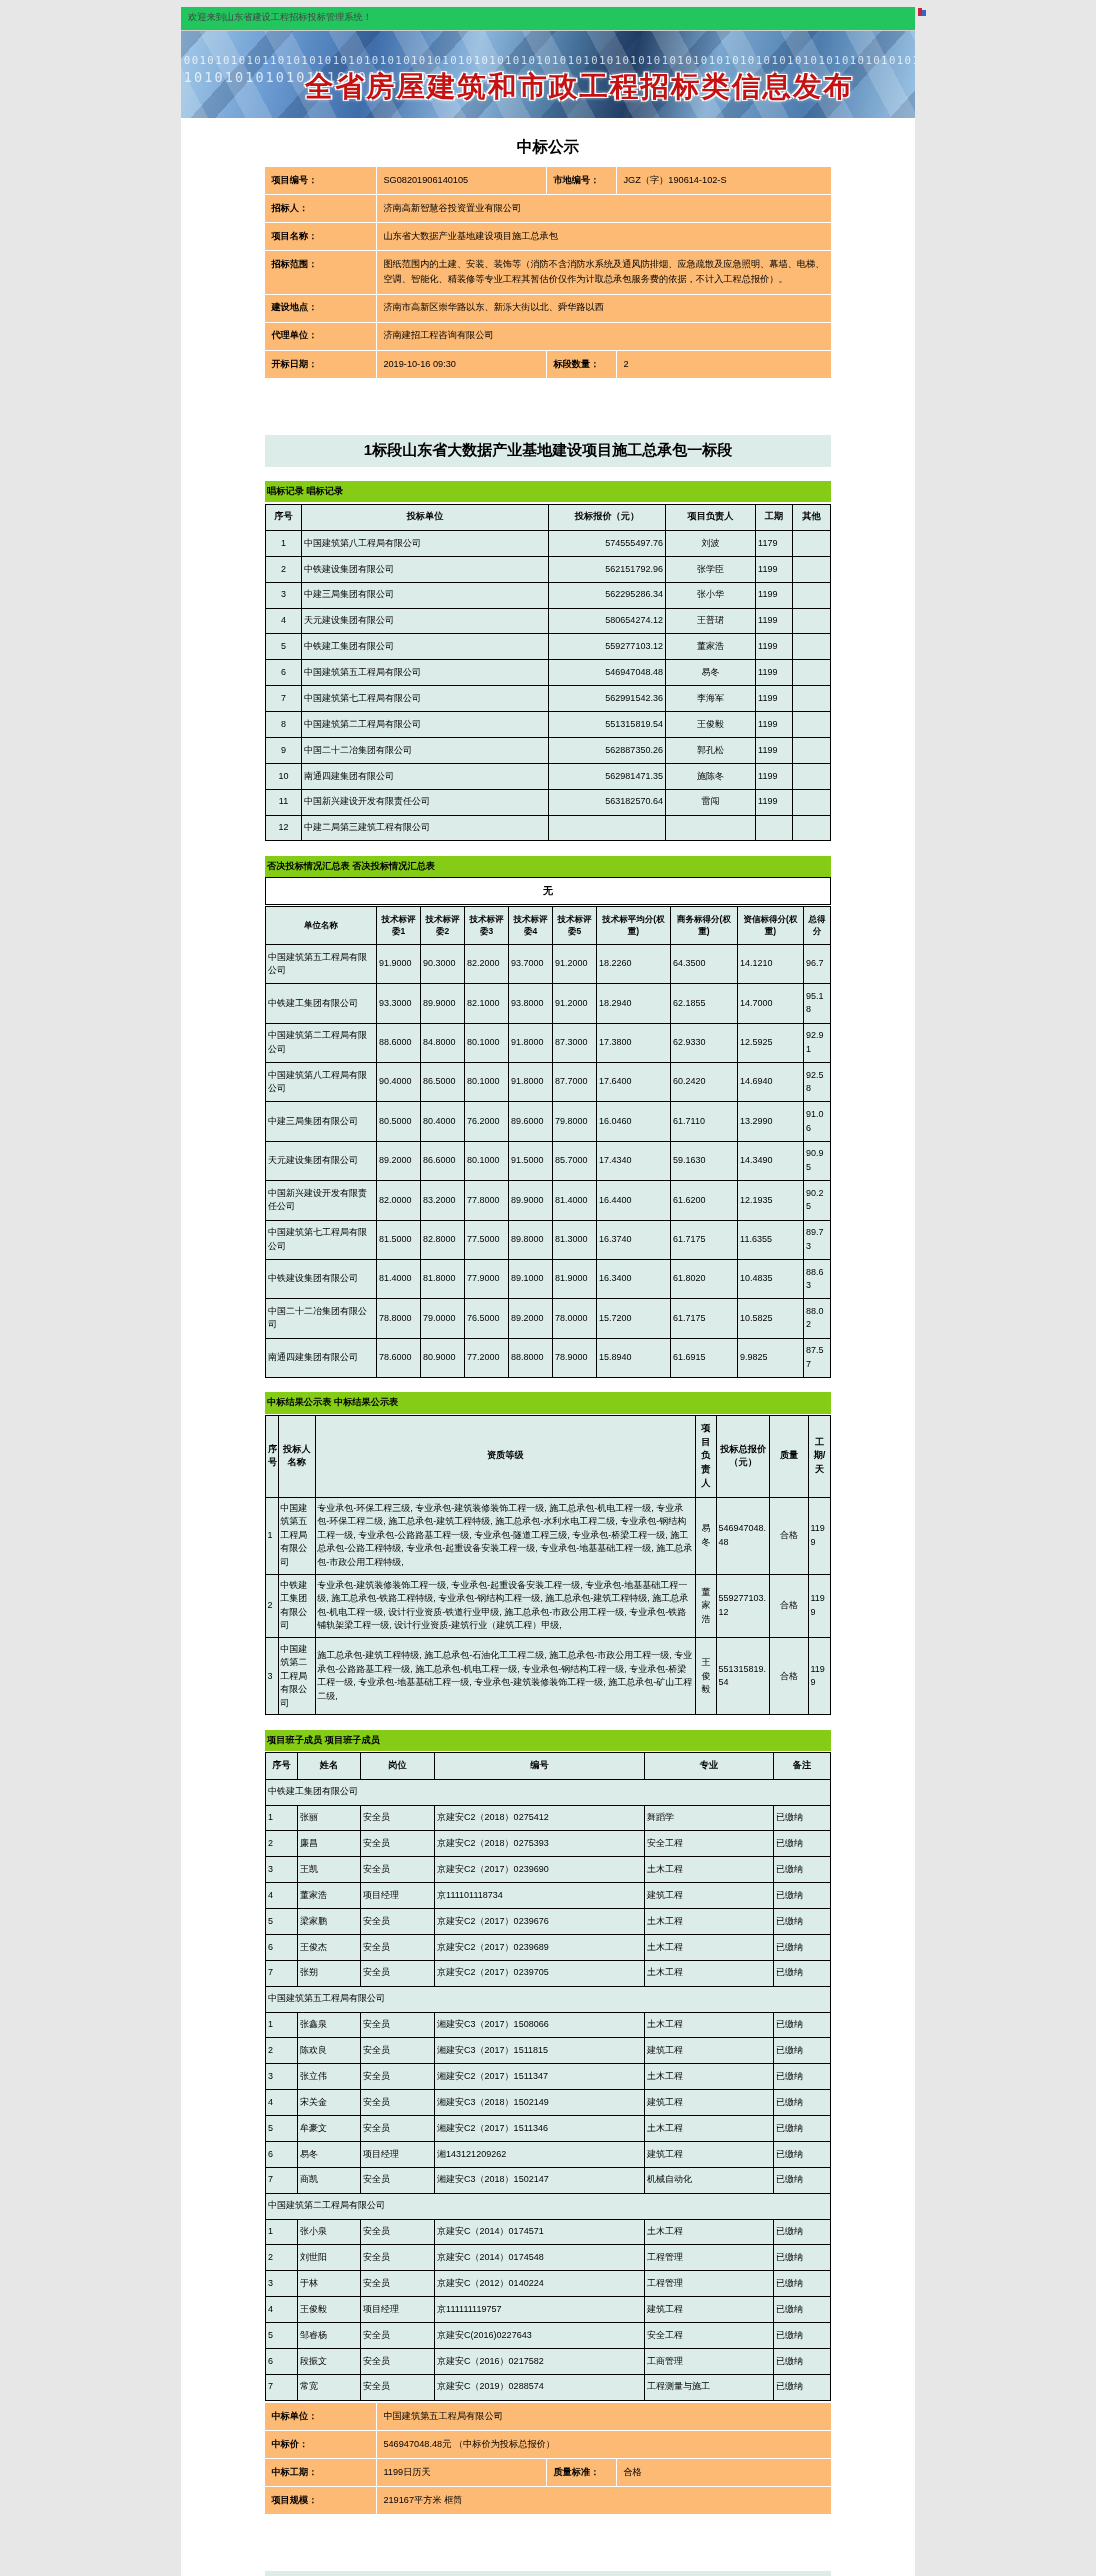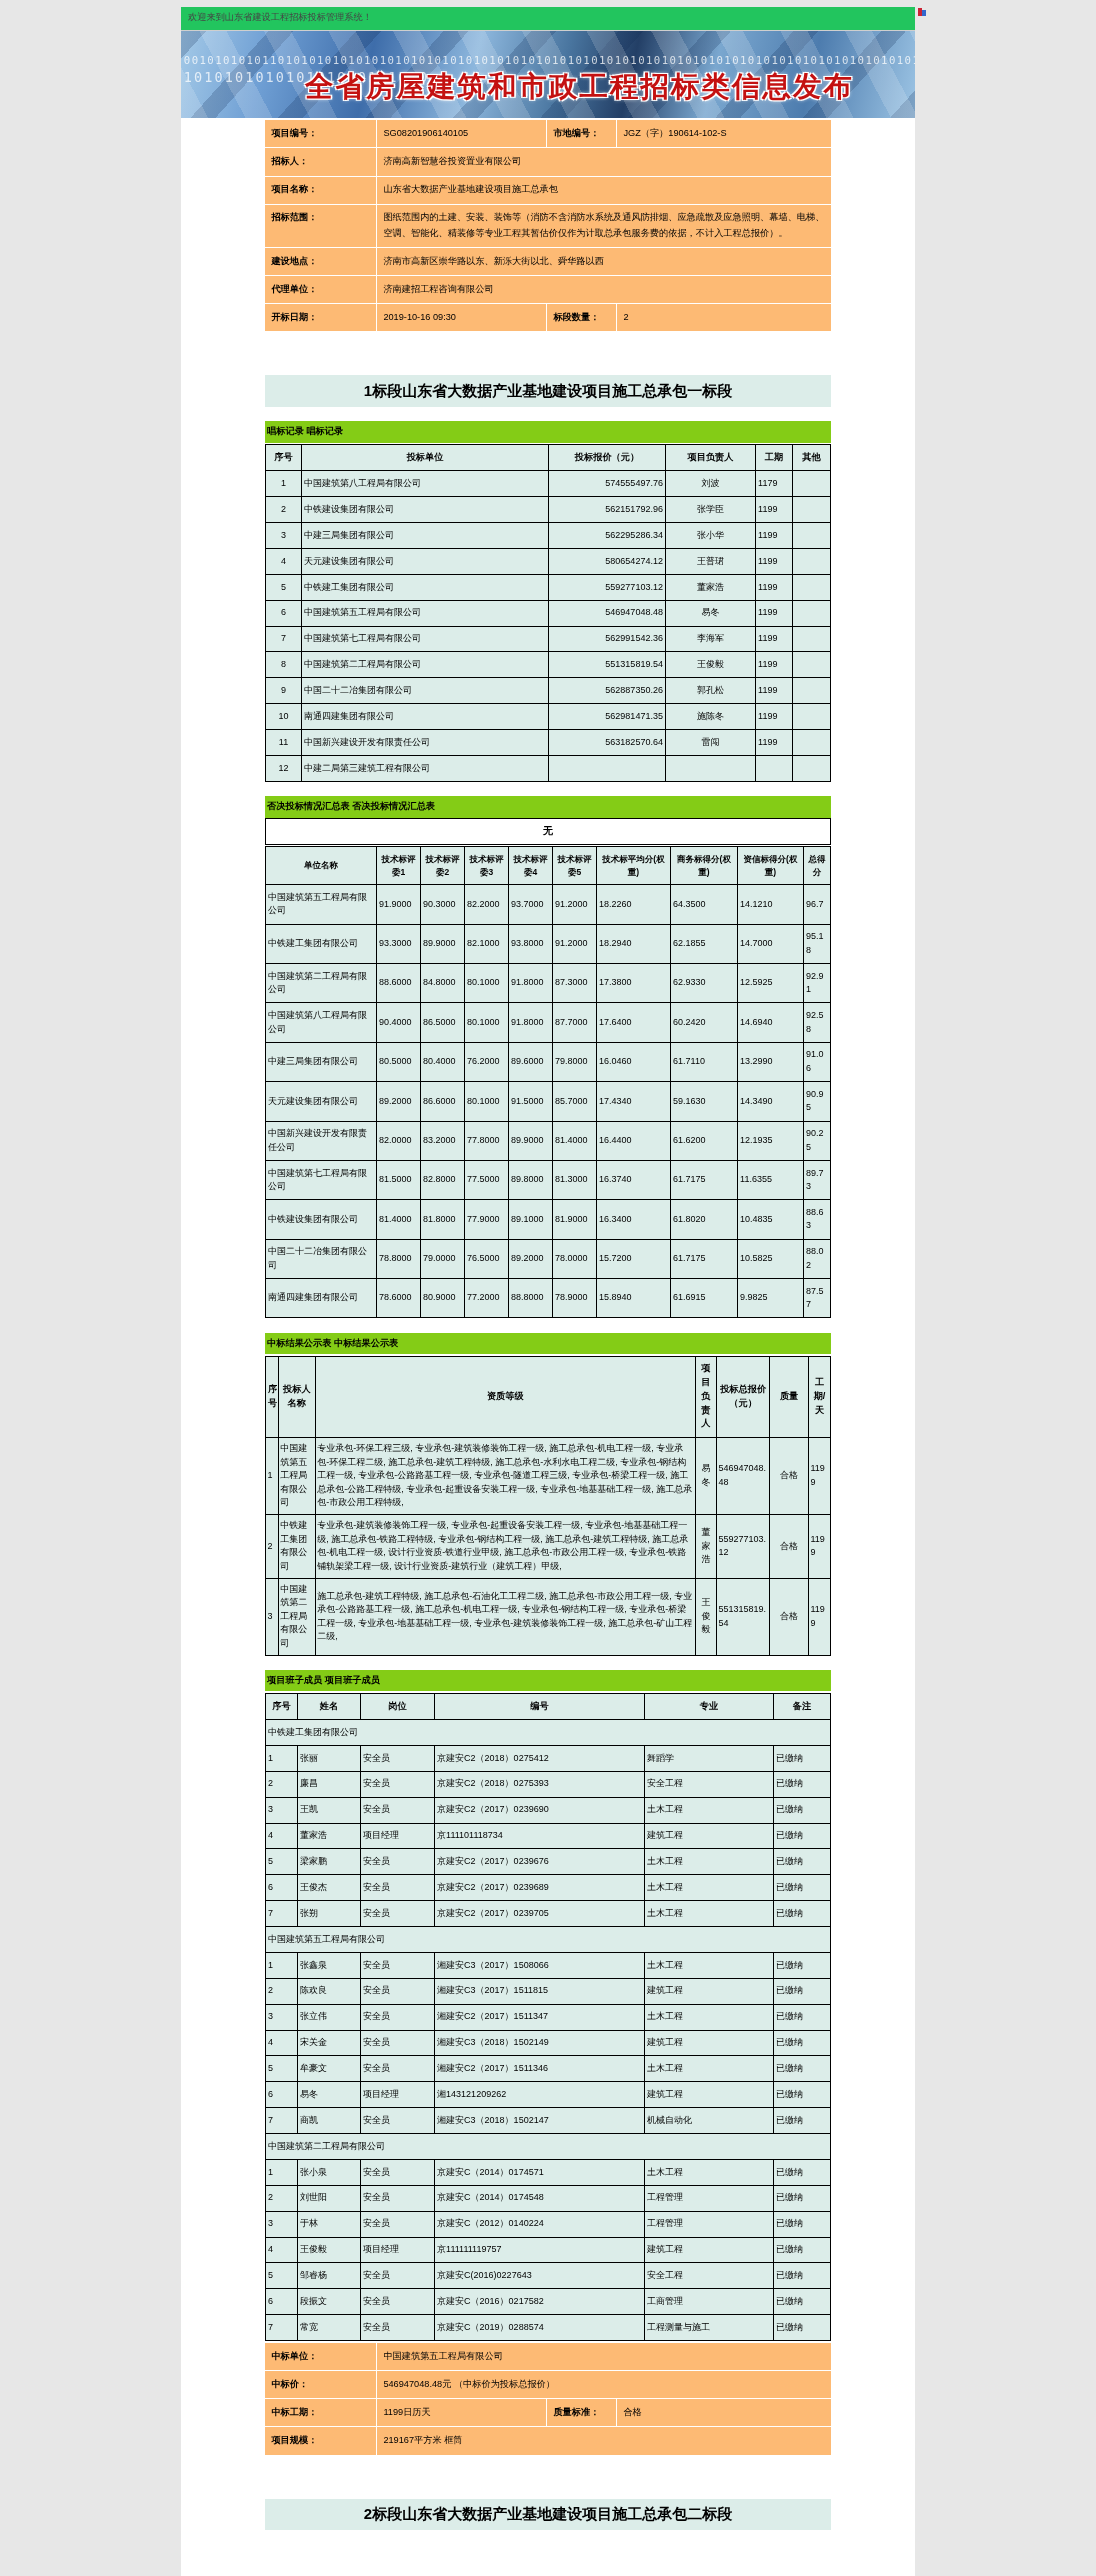--- a/index.html
+++ b/index.html
@@ -40,21 +40,21 @@
     font-size:28.4px;font-weight:bold;letter-spacing:2.1px;color:#c41111;
     text-shadow:-1.4px -1.4px 0 #fff,1.4px -1.4px 0 #fff,-1.4px 1.4px 0 #fff,1.4px 1.4px 0 #fff,0 0 4.3px #fff;
     font-family:"DejaVu Serif","Liberation Serif",serif;
   }
   .main{width:566px;margin:0 auto;}
   h1.title{text-align:center;font-size:15.6px;font-weight:bold;margin:18.5px 0 8.5px;}
   .band{
     background:#84cc16;font-weight:bold;font-size:9.2px;
     padding:4.3px 2.1px;margin-top:14.2px;
   }
-  .section{margin-top:43px;}
+  .section{margin-top:56px;}
   .section-title{
     background:#dcede9;text-align:center;font-weight:bold;
     font-size:15px;padding:6.4px 0;
   }
   .none-box{
     border:0.7px solid #000;background:#fff;text-align:center;
     font-weight:bold;font-size:10px;padding:5.7px 0;
   }
   table.info{
     width:100%;border-collapse:separate;border-spacing:0 1.4px;
@@ -88,20 +88,21 @@
       <span class="c2"></span>
     </div>
   <div class="welcome">欢迎来到山东省建设工程招标投标管理系统！</div>
   <div class="banner">
     <div class="bin bin1">00101010101101010101010101010101010101010101010101010101010101010101010101010101010101010101010</div>
     <div class="bin bin2">101010101010101010101010</div>
     <div class="banner-title">全省房屋建筑和市政工程招标类信息发布</div>
   </div>
 
   <div class="main">
+    <h1 class="title">中标公示</h1>
 
     <table class="info">
       <colgroup>
           <col style="width:112px">
           <col style="width:169px">
           <col style="width:71px">
           <col>
         </colgroup>
       <tbody>
 

